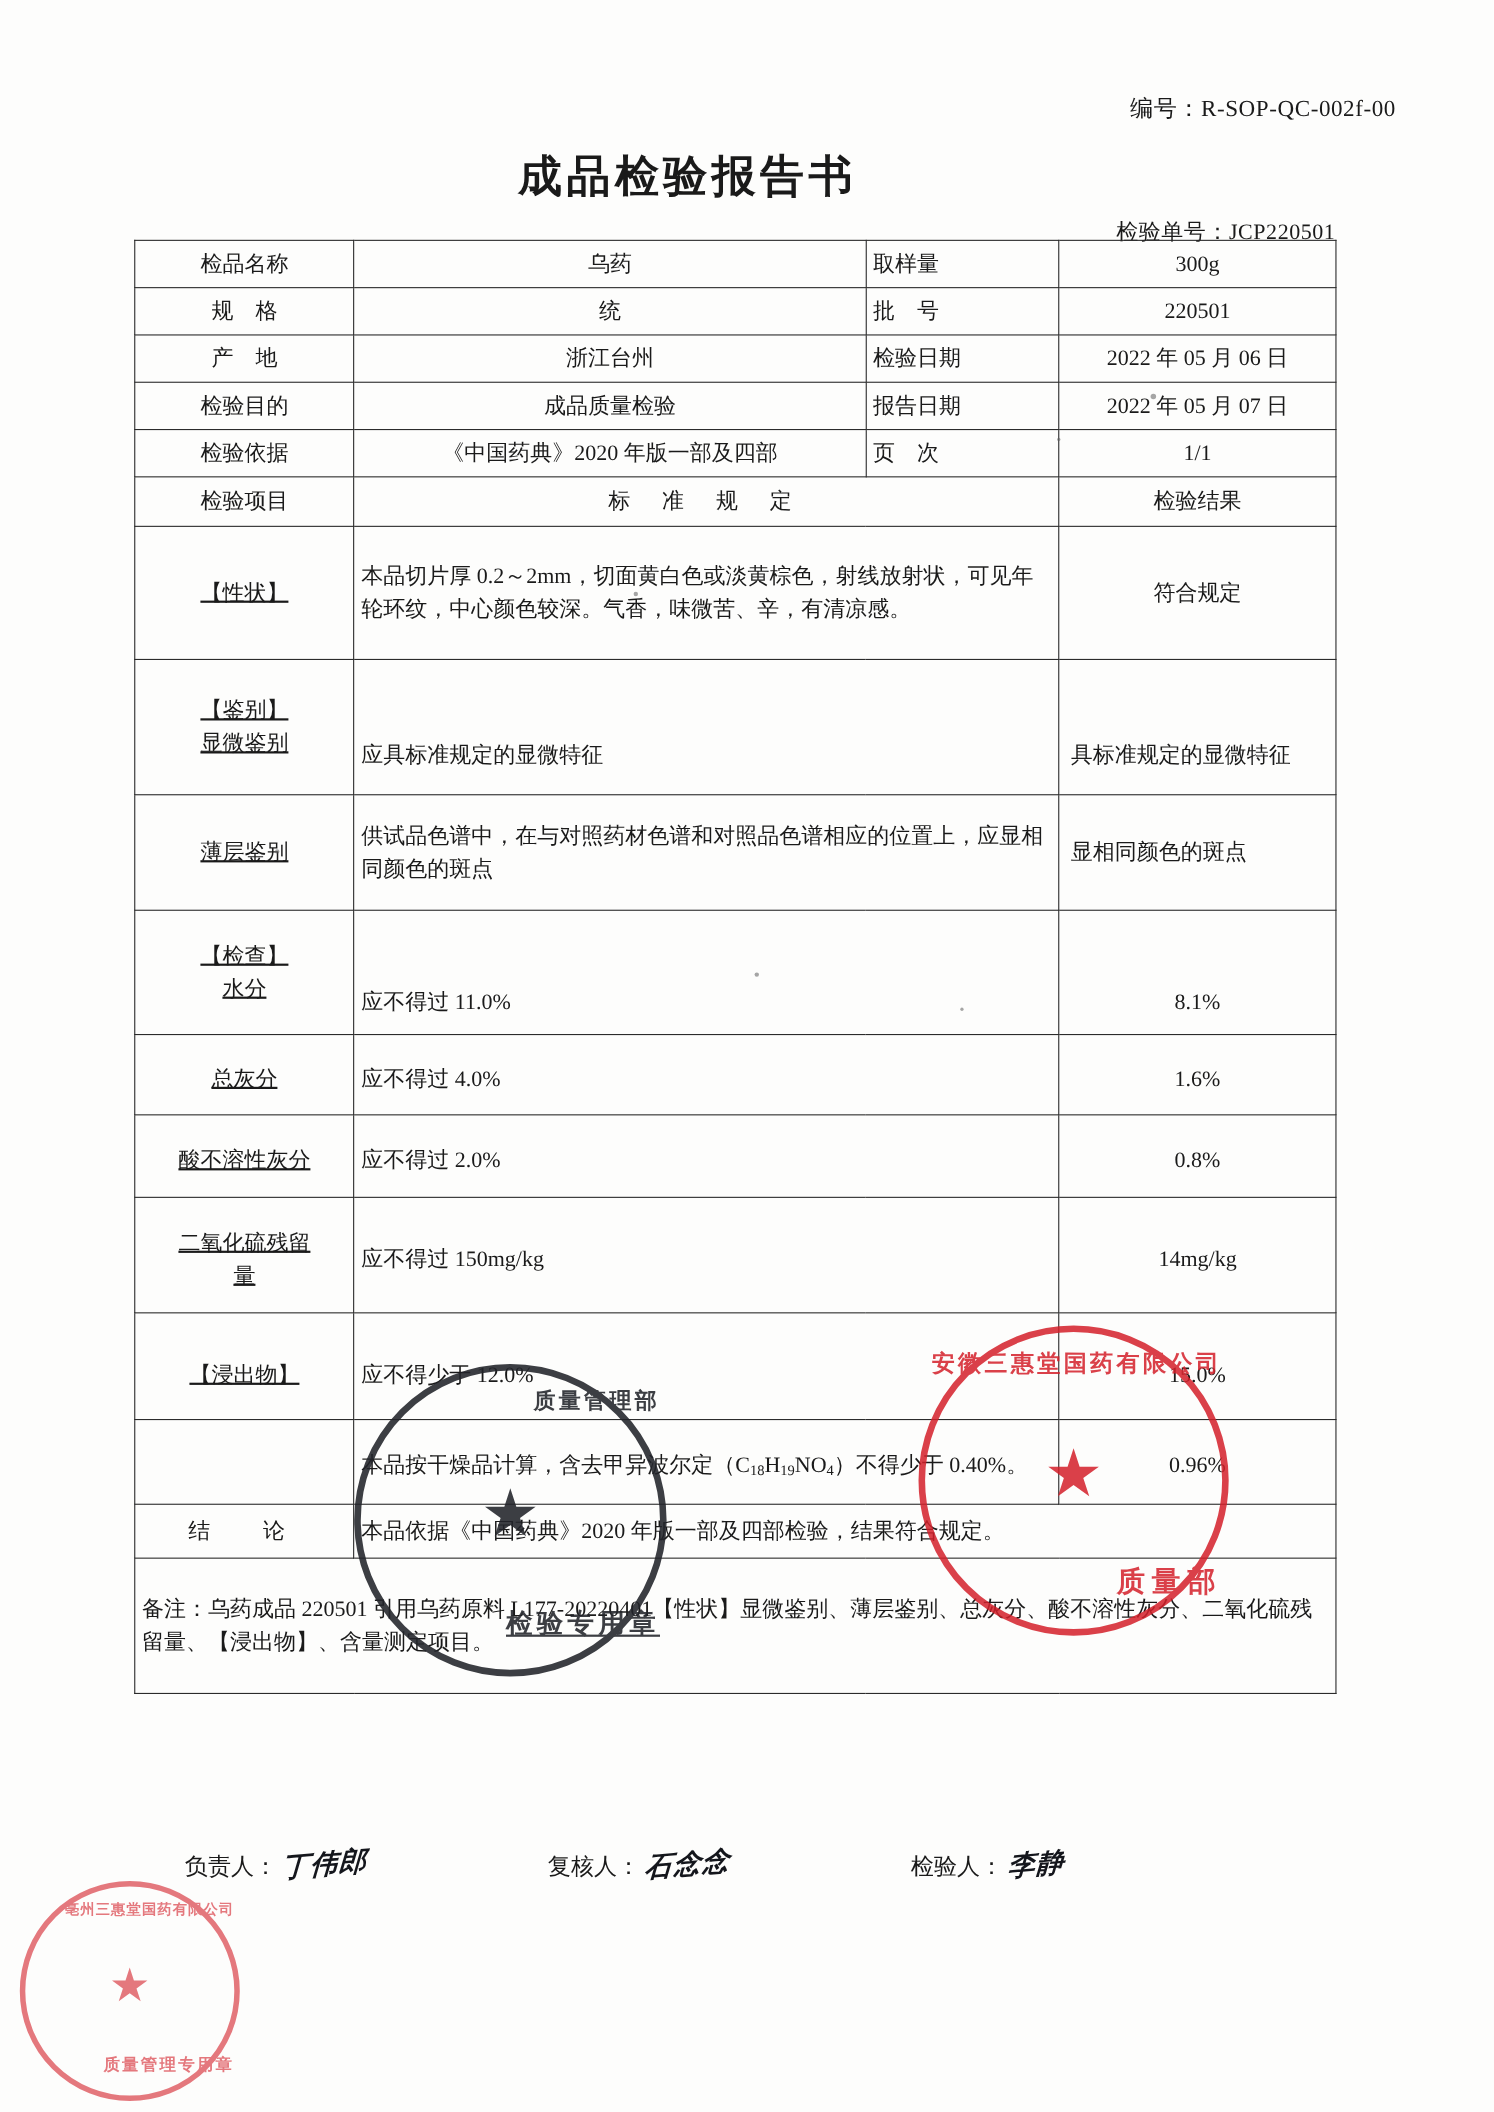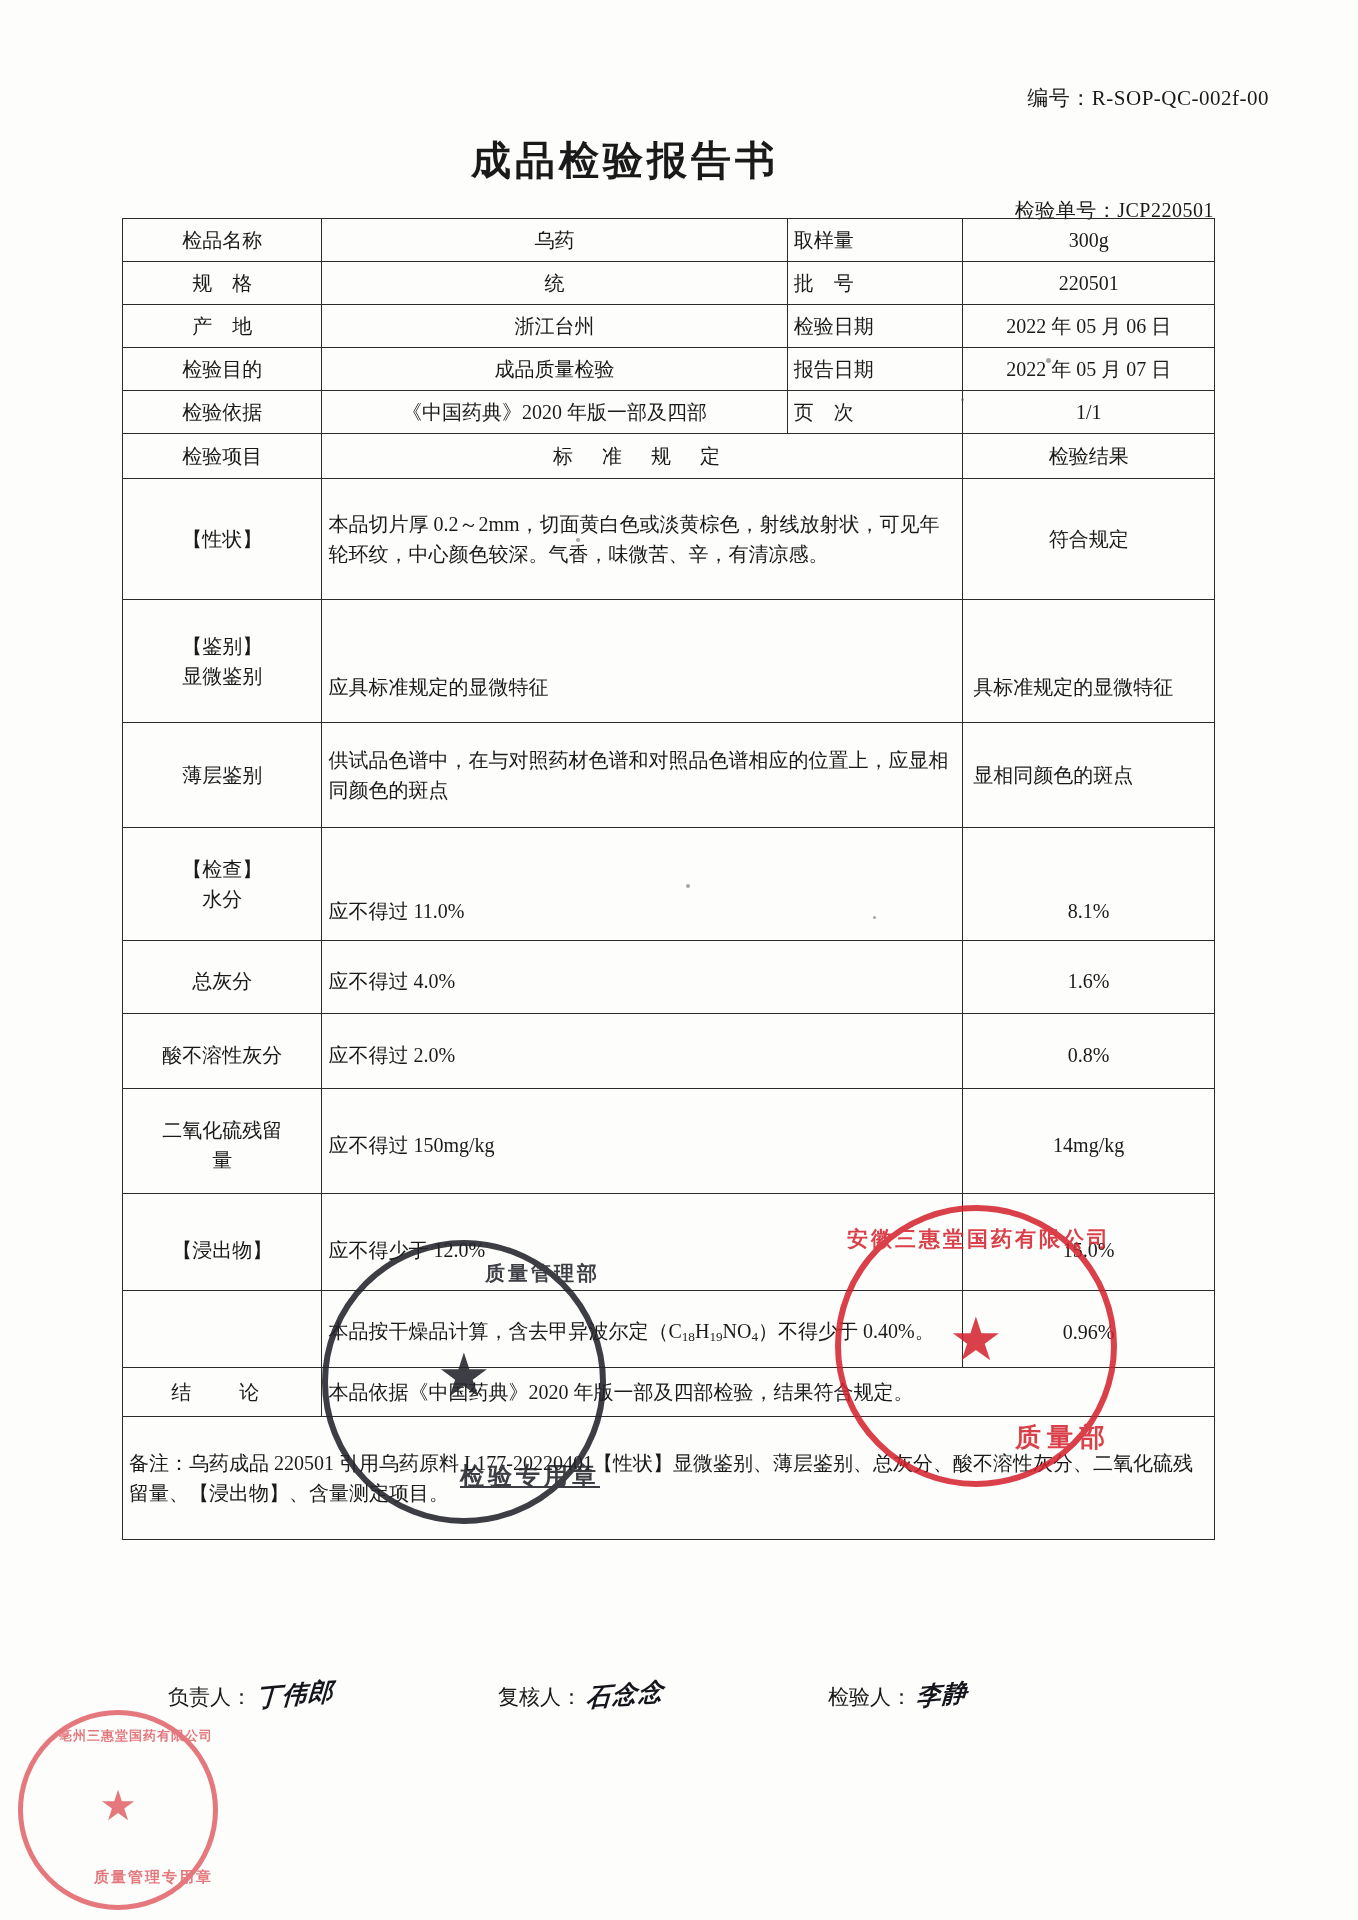--- a/index.html
+++ b/index.html
@@ -79,20 +79,21 @@
   
   .hdr-row td { height: 40px; }
   .hdr-std { text-align: center; letter-spacing: 12px; }
   .hdr-res { text-align: center; }
 
   td.item-name {
     text-align: center;
     vertical-align: top;
     padding-top: 14px;
     white-space: nowrap;
+    text-decoration: underline;
   }
   td.item-std {
     text-align: left;
     vertical-align: top;
     padding: 14px 10px 14px 14px;
     line-height: 1.75;
   }
   td.item-res {
     text-align: center;
     vertical-align: top;

